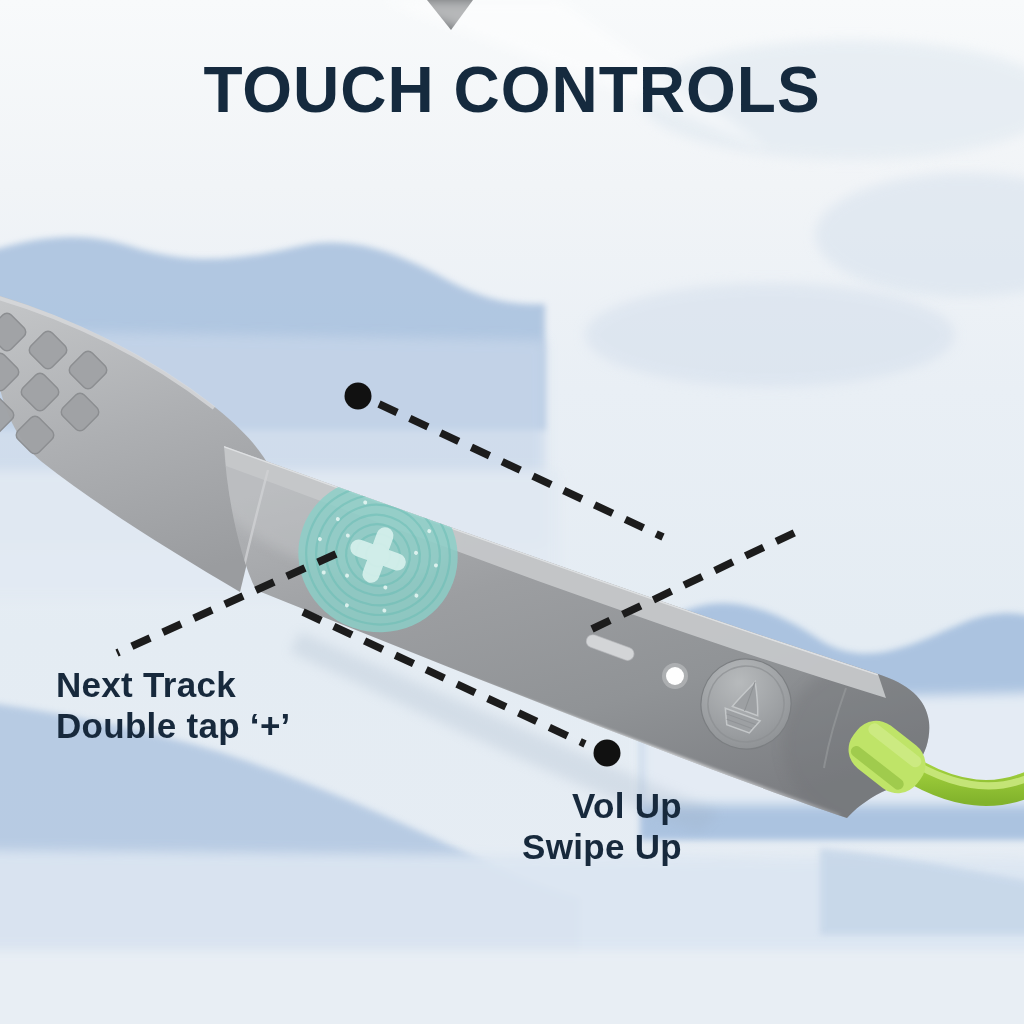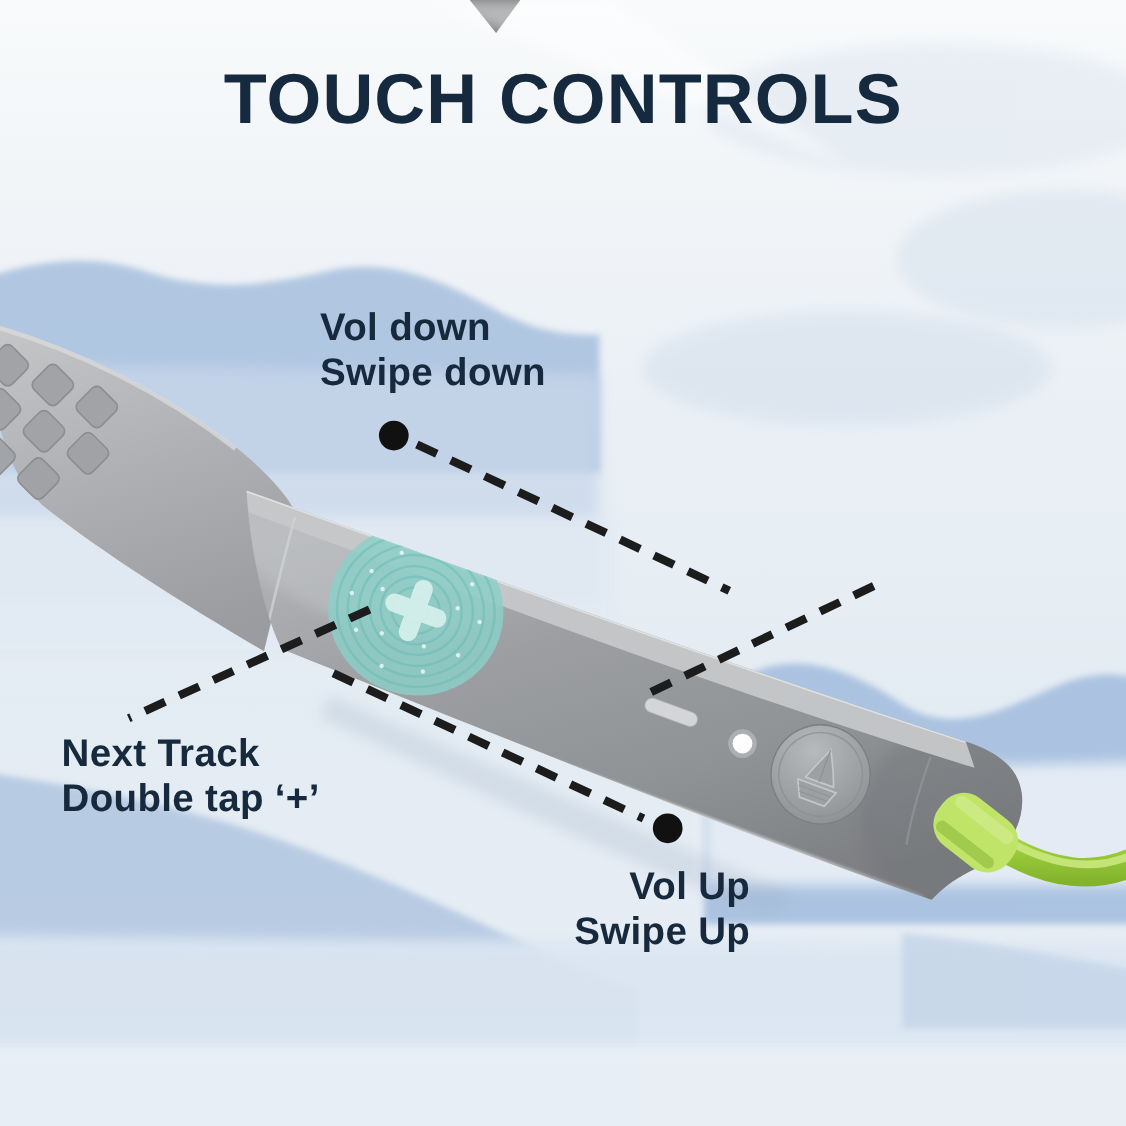--- a/index.html
+++ b/index.html
@@ -191,24 +191,20 @@
       <line x1="592" y1="629" x2="798" y2="531"></line>
       <line x1="336" y1="554" x2="117" y2="653"></line>
       <line x1="303" y1="612" x2="585" y2="744"></line>
     </g>
     <circle cx="358" cy="396" r="13.5" fill="#111111"></circle>
     <circle cx="607" cy="753" r="13.5" fill="#111111"></circle>
   </svg>
 
   <h1 class="page-title">TOUCH CONTROLS</h1>
 
-  <div class="callout-label" id="lbl-vol-down">
-    <div>Vol down</div>
-    <div>Swipe down</div>
-  </div>
 
 
   <div class="callout-label" id="lbl-next-track">
     <div>Next Track</div>
     <div>Double tap ‘+’</div>
   </div>
 
   <div class="callout-label" id="lbl-vol-up">
     <div>Vol Up</div>
     <div>Swipe Up</div>

